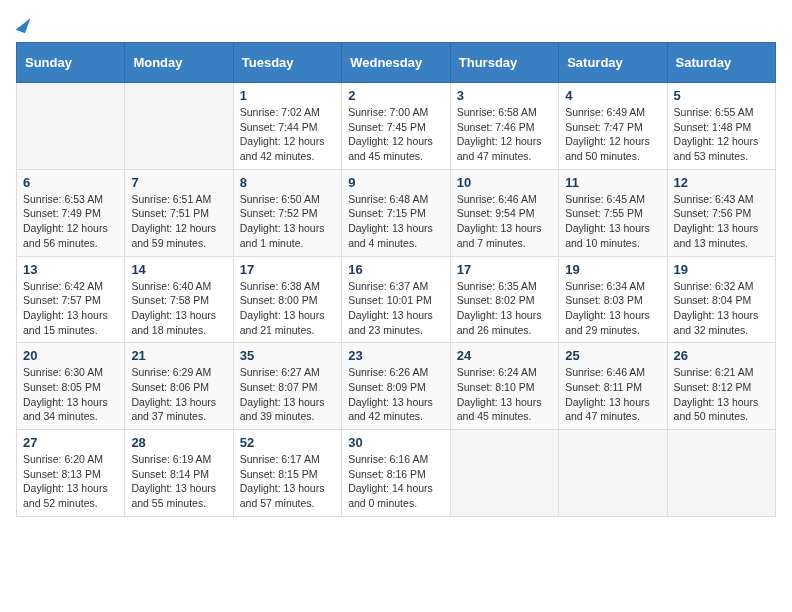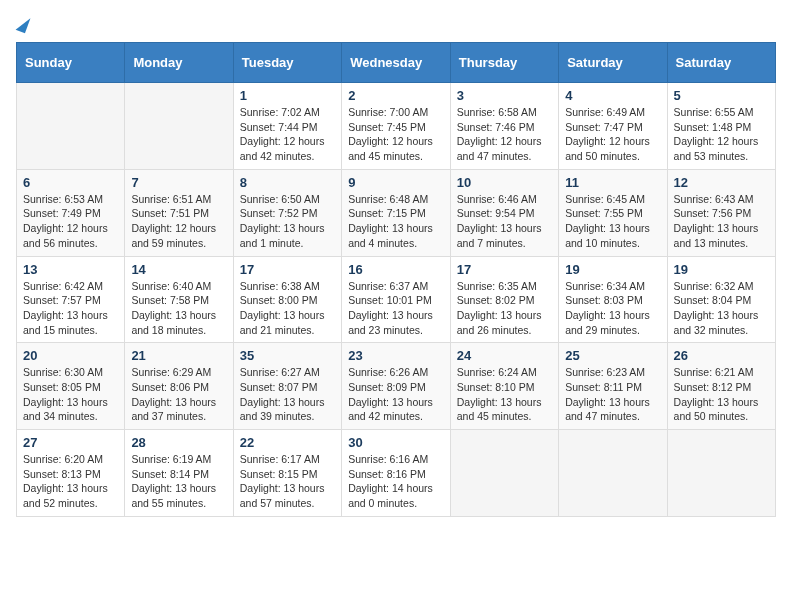--- a/index.html
+++ b/index.html
@@ -299,21 +299,21 @@
         </td>
         <td>
           <span class="day-num">24</span>
           <div class="day-detail">Sunrise: 6:24 AM
 Sunset: 8:10 PM
 Daylight: 13 hours
 and 45 minutes.</div>
         </td>
         <td>
           <span class="day-num">25</span>
-          <div class="day-detail">Sunrise: 6:23 AM
+          <div class="day-detail">Sunrise: 6:46 AM
 Sunset: 8:11 PM
 Daylight: 13 hours
 and 47 minutes.</div>
         </td>
         <td>
           <span class="day-num">26</span>
           <div class="day-detail">Sunrise: 6:21 AM
 Sunset: 8:12 PM
 Daylight: 13 hours
 and 50 minutes.</div>
@@ -328,21 +328,21 @@
 and 52 minutes.</div>
         </td>
         <td>
           <span class="day-num">28</span>
           <div class="day-detail">Sunrise: 6:19 AM
 Sunset: 8:14 PM
 Daylight: 13 hours
 and 55 minutes.</div>
         </td>
         <td>
-          <span class="day-num">22</span>
+          <span class="day-num">52</span>
           <div class="day-detail">Sunrise: 6:17 AM
 Sunset: 8:15 PM
 Daylight: 13 hours
 and 57 minutes.</div>
         </td>
         <td>
           <span class="day-num">30</span>
           <div class="day-detail">Sunrise: 6:16 AM
 Sunset: 8:16 PM
 Daylight: 14 hours

